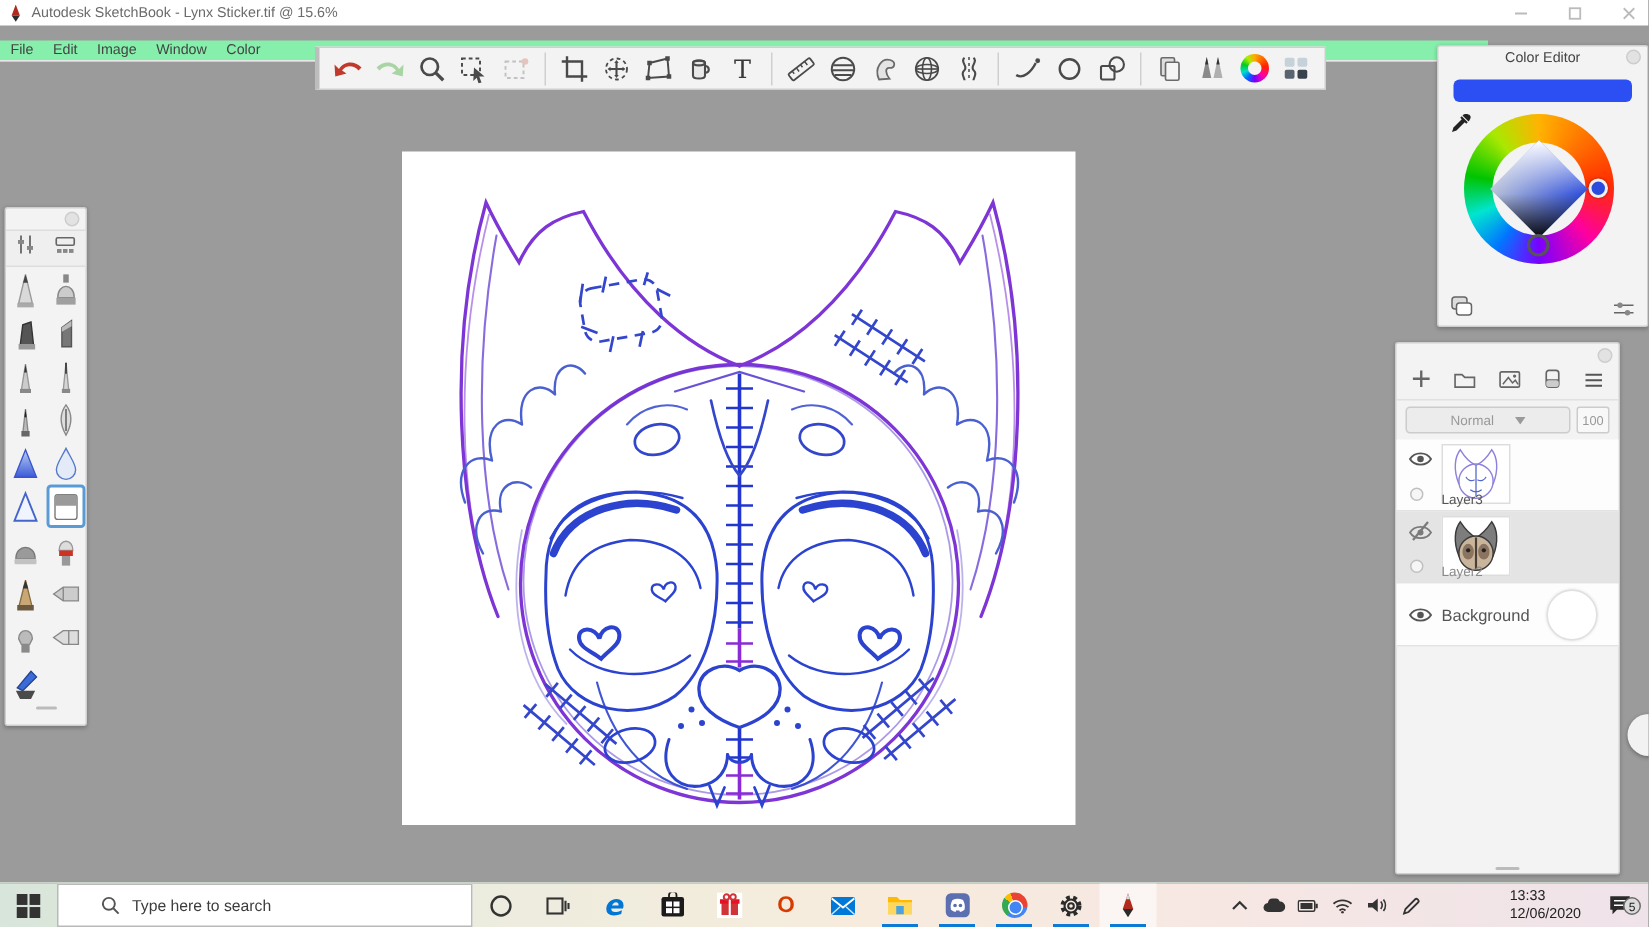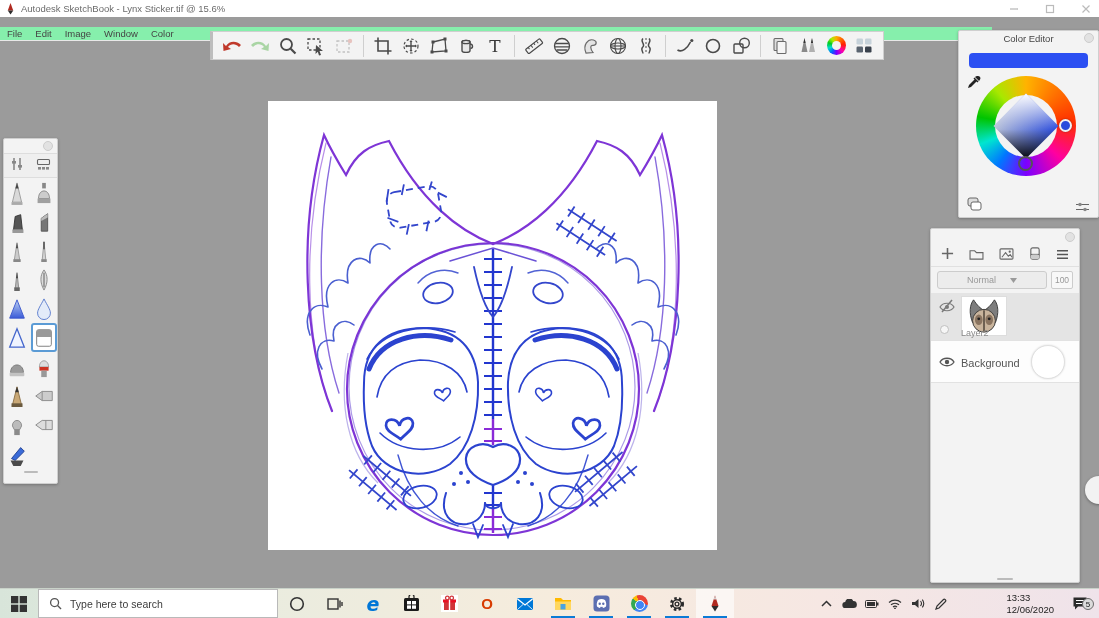--- a/index.html
+++ b/index.html
@@ -84,21 +84,21 @@
 
   .pullhandle { left:1085px; top:476px; width:28px; height:28px; border-radius:50%; background:#f2f2f2; box-shadow:0 1px 3px rgba(0,0,0,.35); }
 
   
   .taskbar { left:0; top:588px; width:1099px; height:30px;
              background:linear-gradient(90deg,#d8e5da 0%,#e9ecdf 22%,#f6ecdd 50%,#f6e7e3 75%,#efe3ea 100%);
              display:flex; align-items:stretch; border-top:1px solid #c9d2c9; }
   .tb-btn { width:38px; display:flex; align-items:center; justify-content:center; position:relative; }
   .tb-btn.appactive { background:rgba(255,255,255,.6); }
   .tb-btn .runline { position:absolute; bottom:0; left:7px; right:7px; height:2.5px; background:#0b7bd6; }
-  .searchbox { width:240px; background:#fff; border:1px solid #b9b9b9; display:flex; align-items:center; gap:8px; padding-left:10px; }
+  .searchbox { width:277px; background:#fff; border:1px solid #b9b9b9; display:flex; align-items:center; gap:8px; padding-left:28px; }
   .searchbox span { font-size:10.5px; color:#3c3c3c; }
   .tray { margin-left:auto; display:flex; align-items:center; gap:7px; padding-right:6px; }
   .trayic { display:flex; align-items:center; justify-content:center; width:16px; }
   .clock { text-align:left; font-size:9.5px; color:#222; line-height:1.25; padding:0 6px;margin-left:44px; }
   .notif { position:relative; width:26px; display:flex; align-items:center; justify-content:center; }
   .badge { position:absolute; right:-1px; bottom:1px; width:12px; height:12px; border-radius:50%; background:#dcdcdc; border:1px solid #6b6b6b; font-size:8px; color:#1a1a1a; display:flex; align-items:center; justify-content:center; }
 
   .eicon { font-weight:bold; font-style:italic; color:#0076d7; font-size:19px; font-family:"DejaVu Sans",sans-serif; }
   .oicon { font-weight:bold; color:#d83b01; font-size:15px; }
   .chromeicon { width:17px; height:17px; border-radius:50%; position:relative;
@@ -638,20 +638,30 @@
       <svg width="7" height="5" viewBox="0 0 7 5">
           <polygon points="0,0 7,0 3.5,5" fill="#9a9a9a"></polygon>
         </svg>
     </div>
     <div class="opbox">
         <span>100</span>
       </div>
   </div>
 
 
+  <div class="lrow">
+    <span class="vis"><svg width="16" height="14">
+          <use href="#ic-eye"></use>
+        </svg></span>
+    <span class="radio"></span>
+    <span class="lthumb"><svg width="44" height="38">
+          <use href="#mini-outline"></use>
+        </svg></span>
+    <span class="lname">Layer3</span>
+  </div>
 
   <div class="lrow dim">
     <span class="vis"><svg width="16" height="14">
           <use href="#ic-eyeoff"></use>
         </svg></span>
     <span class="radio"></span>
     <span class="lthumb"><svg width="44" height="38">
           <use href="#mini-color"></use>
         </svg></span>
     <span class="lname" style="color:#8a8a8a">Layer2</span>

